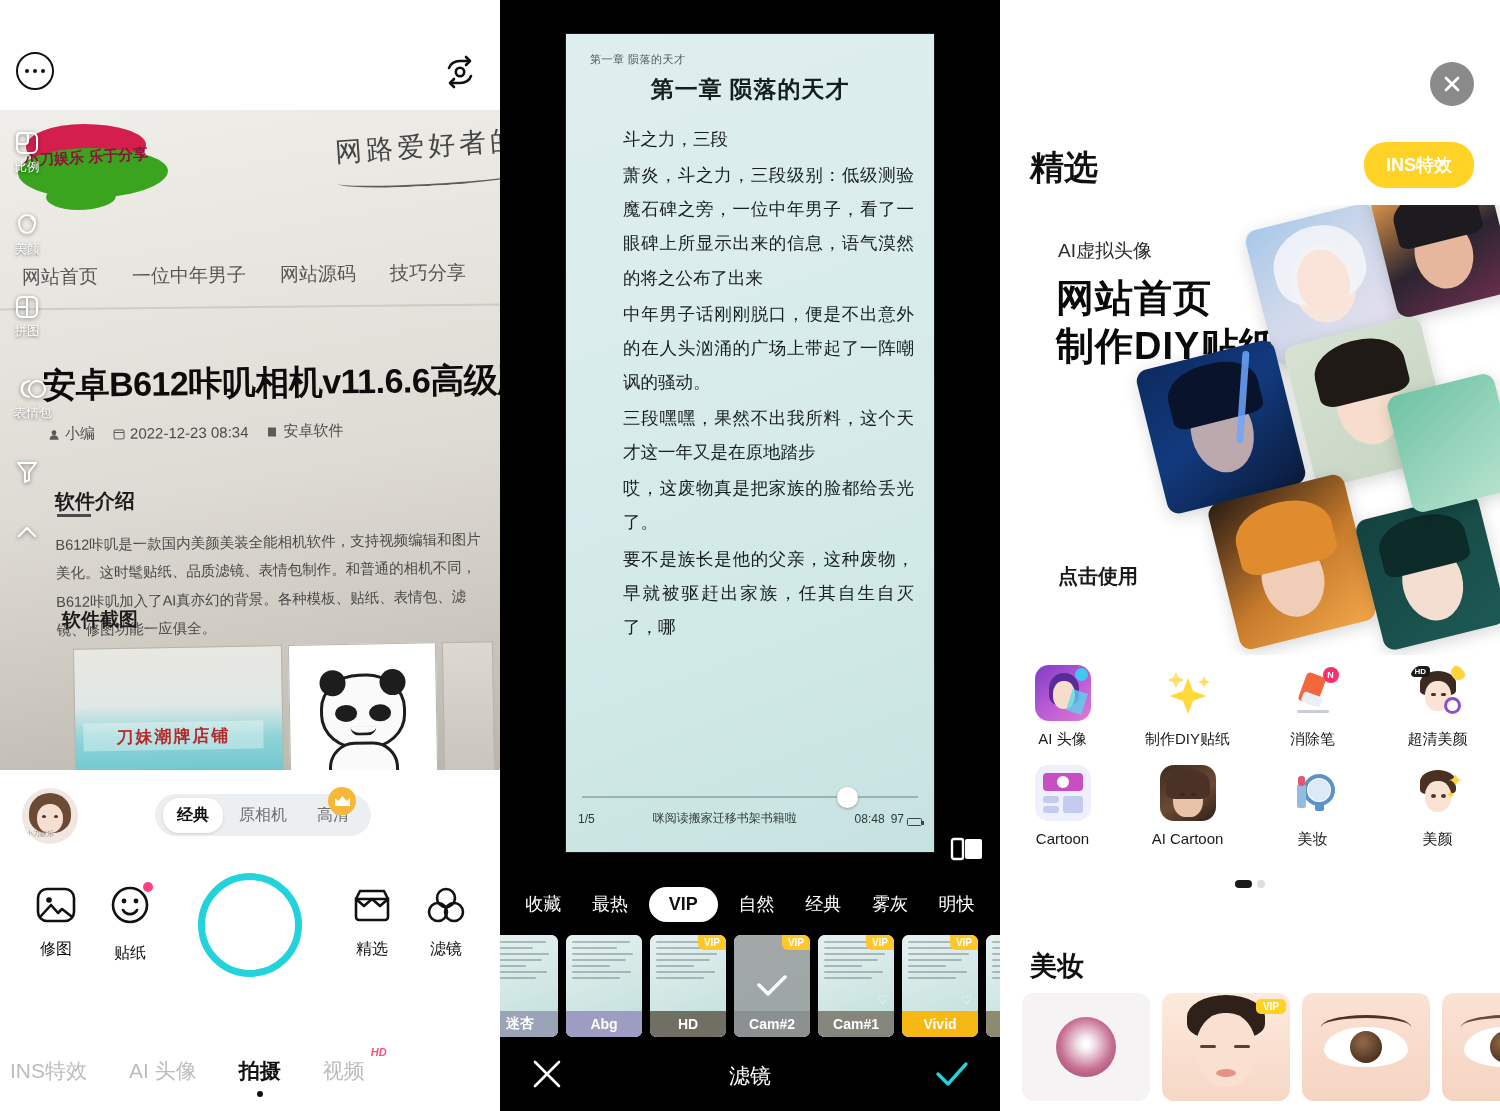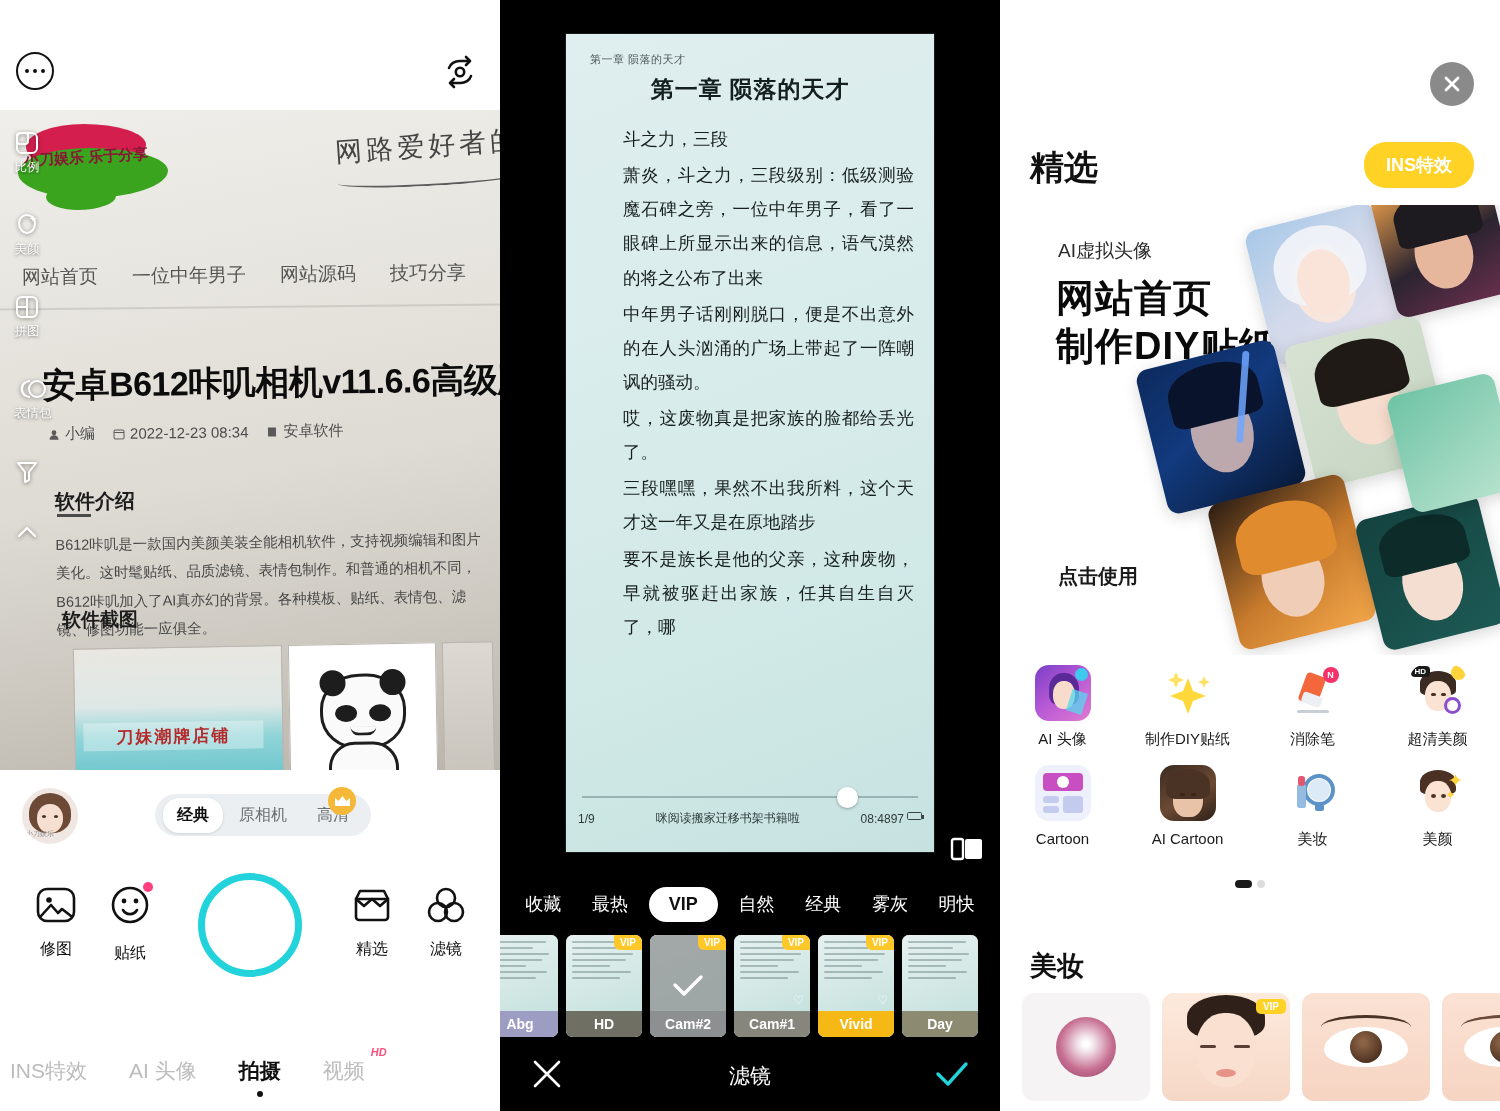--- a/index.html
+++ b/index.html
@@ -116,21 +116,21 @@
              color:#17201f; font-family:"Liberation Serif",serif; text-align:justify; }
   .rd-body p { margin-bottom:2px; }
   .rd-ind { margin-left:2em; display:block; }
   .rd-bar { position:absolute; left:12px; right:12px; bottom:14px; height:46px; }
   .rd-track { position:absolute; left:4px; right:4px; top:4px; height:2px; background:#98b4b4; }
   .rd-knob { position:absolute; left:255px; top:-9px; width:21px; height:21px; background:#fff;
              border-radius:50%; box-shadow:0 1px 3px rgba(0,0,0,.3); }
   .rd-info { position:absolute; left:0; right:0; top:18px; display:flex; align-items:center;
              font-size:12px; color:#2d3a3a; }
   .rd-info .mid { flex:1; text-align:center; }
-  .rd-batt { display:inline-flex; align-items:flex-start; gap:3px; margin-left:0; }
+  .rd-batt { display:inline-flex; align-items:flex-end; gap:3px; margin-left:6px; }
   .batt { width:15px; height:8px; border:1px solid #3a4646; border-radius:1.5px; position:relative; }
   .batt:after{content:"";position:absolute;right:-3px;top:2px;width:2px;height:4px;background:#3a4646;}
   .book-icon { position:absolute; right:16px; bottom:248px; width:34px; height:28px; }
 
   .filter-tabs { position:absolute; left:0; top:875px; width:500px; height:58px; display:flex;
                  align-items:center; justify-content:space-around; padding:0 10px; }
   .ftab { font-size:18px; color:#fff; padding:6px 10px; white-space:nowrap; }
   .ftab.on { background:#fff; color:#111; font-weight:bold; border-radius:18px; padding:7px 20px; }
 
   .thumbs { position:absolute; left:0; top:935px; width:500px; height:102px; display:flex; gap:8px;
@@ -424,35 +424,35 @@
         <p>
             <span class="rd-ind">斗之力，三段</span>
           </p>
         <p>
             <span class="rd-ind">萧炎，斗之力，三段级别：低级测验魔石碑之旁，一位中年男子，看了一眼碑上所显示出来的信息，语气漠然的将之公布了出来</span>
           </p>
         <p>
             <span class="rd-ind">中年男子话刚刚脱口，便是不出意外的在人头汹涌的广场上带起了一阵嘲讽的骚动。</span>
           </p>
         <p>
-            <span class="rd-ind">哎，这废物真是把家族的脸都给丢光了。</span>
+            <span class="rd-ind">三段嘿嘿，果然不出我所料，这个天才这一年又是在原地踏步</span>
           </p>
         <p>
-            <span class="rd-ind">三段嘿嘿，果然不出我所料，这个天才这一年又是在原地踏步</span>
+            <span class="rd-ind">哎，这废物真是把家族的脸都给丢光了。</span>
           </p>
         <p>
             <span class="rd-ind">要不是族长是他的父亲，这种废物，早就被驱赶出家族，任其自生自灭了，哪</span>
           </p>
       </div>
       <div class="rd-bar">
         <div class="rd-track">
           <div class="rd-knob"></div>
         </div>
         <div class="rd-info">
-          <span>1/9</span>
+          <span>1/5</span>
           <span class="mid">咪阅读搬家迁移书架书籍啦</span>
           <span>08:48</span>
           <span class="rd-batt">
             <span>97</span>
             <span class="batt"></span>
           </span>
         </div>
       </div>
     </div>
     <div class="book-icon">
@@ -466,109 +466,123 @@
       <span class="ftab">收藏</span>
       <span class="ftab">最热</span>
       <span class="ftab on">VIP</span>
       <span class="ftab">自然</span>
       <span class="ftab">经典</span>
       <span class="ftab">雾灰</span>
       <span class="ftab">明快</span>
     </div>
 
     <div class="thumbs">
-
       <div class="thumb">
         <div class="th-img">
           <div class="th-lines">
               <i style="width:90%"></i>
               <i style="width:70%"></i>
               <i style="width:95%"></i>
               <i style="width:85%"></i>
               <i style="width:60%"></i>
               <i style="width:92%"></i>
               <i style="width:75%"></i>
             </div>
         </div>
-        <div class="th-cap" style="background:#9d9dc4">Abg</div>
+        <div class="th-cap" style="background:#9aa4b6">迷杏</div>
       </div>
 
       <div class="thumb">
         <div class="th-img">
           <div class="th-lines">
               <i style="width:90%"></i>
               <i style="width:70%"></i>
               <i style="width:95%"></i>
               <i style="width:85%"></i>
               <i style="width:60%"></i>
               <i style="width:92%"></i>
               <i style="width:75%"></i>
             </div>
         </div>
-        <span class="vipb">VIP</span>
-        <div class="th-cap" style="background:#6f6f63">HD</div>
-      </div>
-
-      <div class="thumb">
-        <div class="th-img"></div>
-        <div class="th-sel">
-          <svg width="34" height="26" viewBox="0 0 34 26">
-            <path d="M4 12l9 9 17-17" fill="none" stroke="#fff" stroke-width="3.4" stroke-linecap="round" stroke-linejoin="round"></path>
-          </svg>
-        </div>
-        <span class="vipb">VIP</span>
-        <div class="th-cap" style="background:#8d9091">Cam#2</div>
+        <div class="th-cap" style="background:#9d9dc4">Abg</div>
       </div>
 
       <div class="thumb">
         <div class="th-img">
           <div class="th-lines">
               <i style="width:90%"></i>
               <i style="width:70%"></i>
               <i style="width:95%"></i>
               <i style="width:85%"></i>
               <i style="width:60%"></i>
               <i style="width:92%"></i>
               <i style="width:75%"></i>
             </div>
         </div>
         <span class="vipb">VIP</span>
-        <span class="th-heart">♡</span>
-        <div class="th-cap" style="background:#86867c">Cam#1</div>
+        <div class="th-cap" style="background:#6f6f63">HD</div>
+      </div>
+
+      <div class="thumb">
+        <div class="th-img"></div>
+        <div class="th-sel">
+          <svg width="34" height="26" viewBox="0 0 34 26">
+            <path d="M4 12l9 9 17-17" fill="none" stroke="#fff" stroke-width="3.4" stroke-linecap="round" stroke-linejoin="round"></path>
+          </svg>
+        </div>
+        <span class="vipb">VIP</span>
+        <div class="th-cap" style="background:#8d9091">Cam#2</div>
       </div>
 
       <div class="thumb">
         <div class="th-img">
           <div class="th-lines">
               <i style="width:90%"></i>
               <i style="width:70%"></i>
               <i style="width:95%"></i>
               <i style="width:85%"></i>
               <i style="width:60%"></i>
               <i style="width:92%"></i>
               <i style="width:75%"></i>
             </div>
         </div>
         <span class="vipb">VIP</span>
         <span class="th-heart">♡</span>
-        <div class="th-cap" style="background:#F5B815">Vivid</div>
+        <div class="th-cap" style="background:#86867c">Cam#1</div>
       </div>
 
       <div class="thumb">
         <div class="th-img">
           <div class="th-lines">
               <i style="width:90%"></i>
               <i style="width:70%"></i>
               <i style="width:95%"></i>
               <i style="width:85%"></i>
               <i style="width:60%"></i>
               <i style="width:92%"></i>
               <i style="width:75%"></i>
             </div>
         </div>
+        <span class="vipb">VIP</span>
+        <span class="th-heart">♡</span>
+        <div class="th-cap" style="background:#F5B815">Vivid</div>
+      </div>
+
+      <div class="thumb">
+        <div class="th-img">
+          <div class="th-lines">
+              <i style="width:90%"></i>
+              <i style="width:70%"></i>
+              <i style="width:95%"></i>
+              <i style="width:85%"></i>
+              <i style="width:60%"></i>
+              <i style="width:92%"></i>
+              <i style="width:75%"></i>
+            </div>
+        </div>
 
         <div class="th-cap" style="background:#8c8a71">Day</div>
       </div>
     </div>
 
     <div class="mid-bottom">
       <div>
         <svg width="34" height="34" viewBox="0 0 34 34">
           <path d="M5 5l24 24M29 5L5 29" fill="none" stroke="#fff" stroke-width="2.6" stroke-linecap="round"></path>
         </svg>

